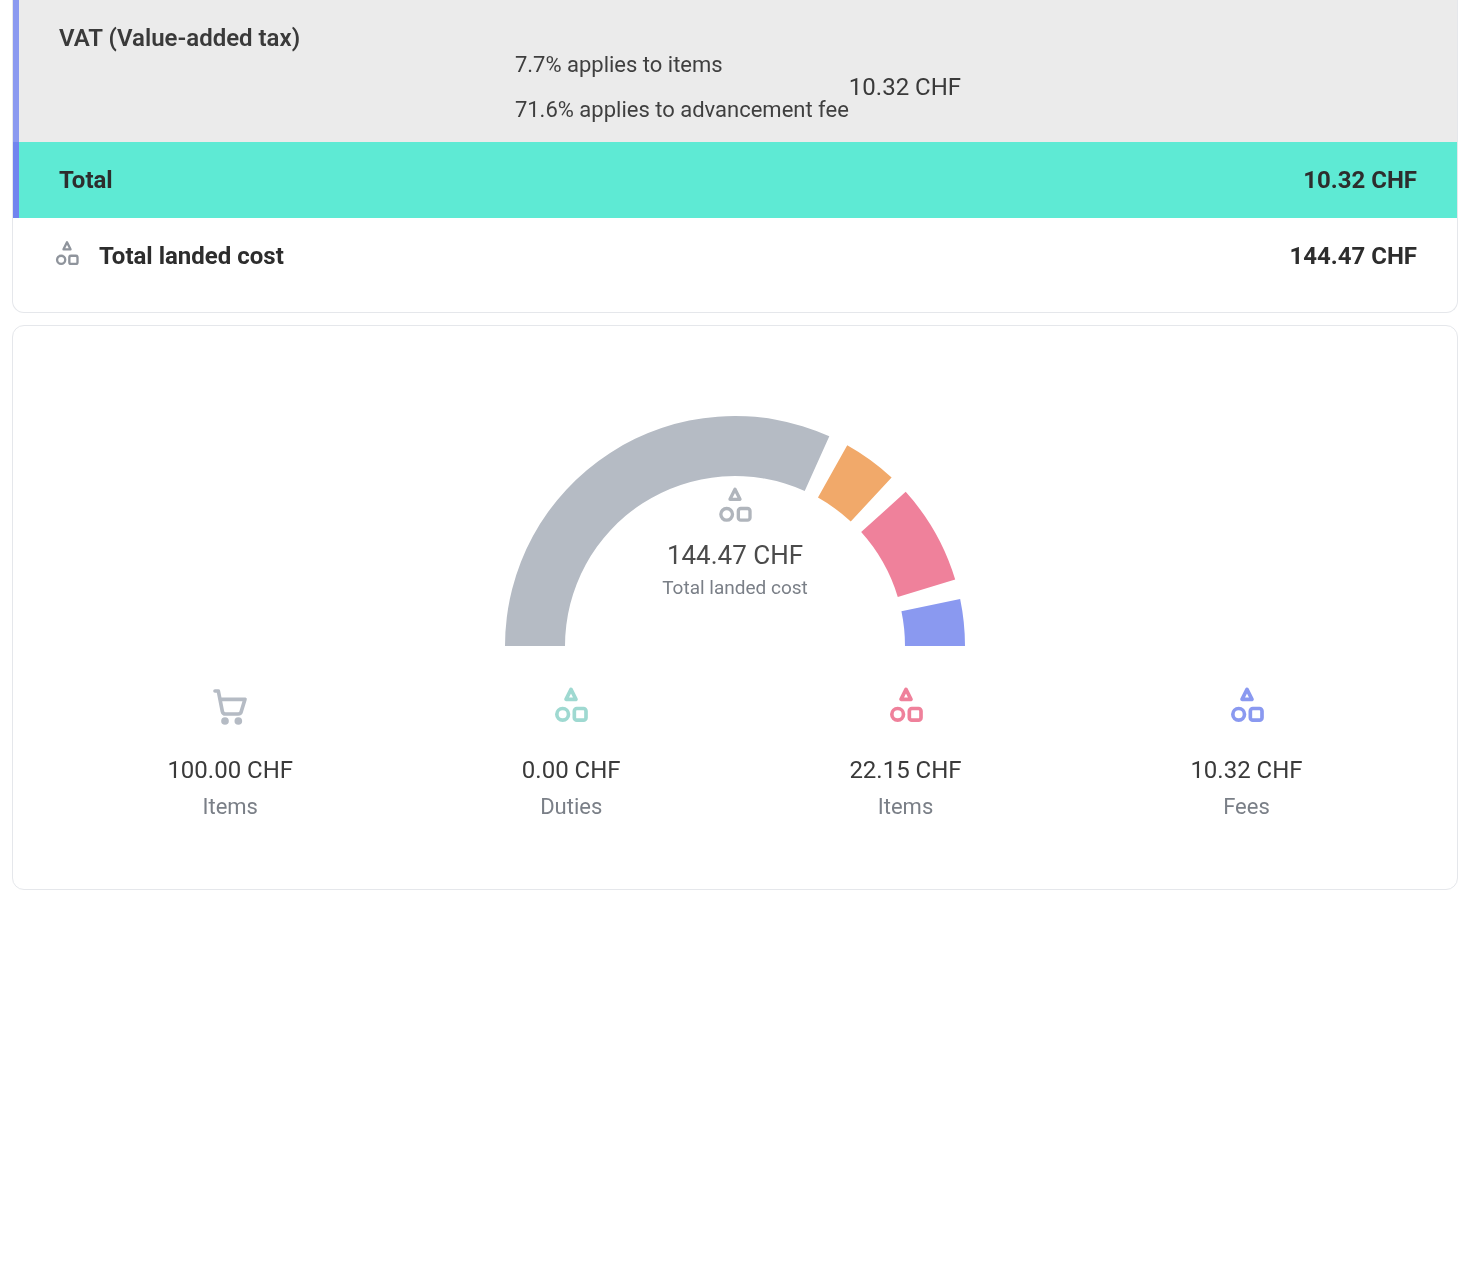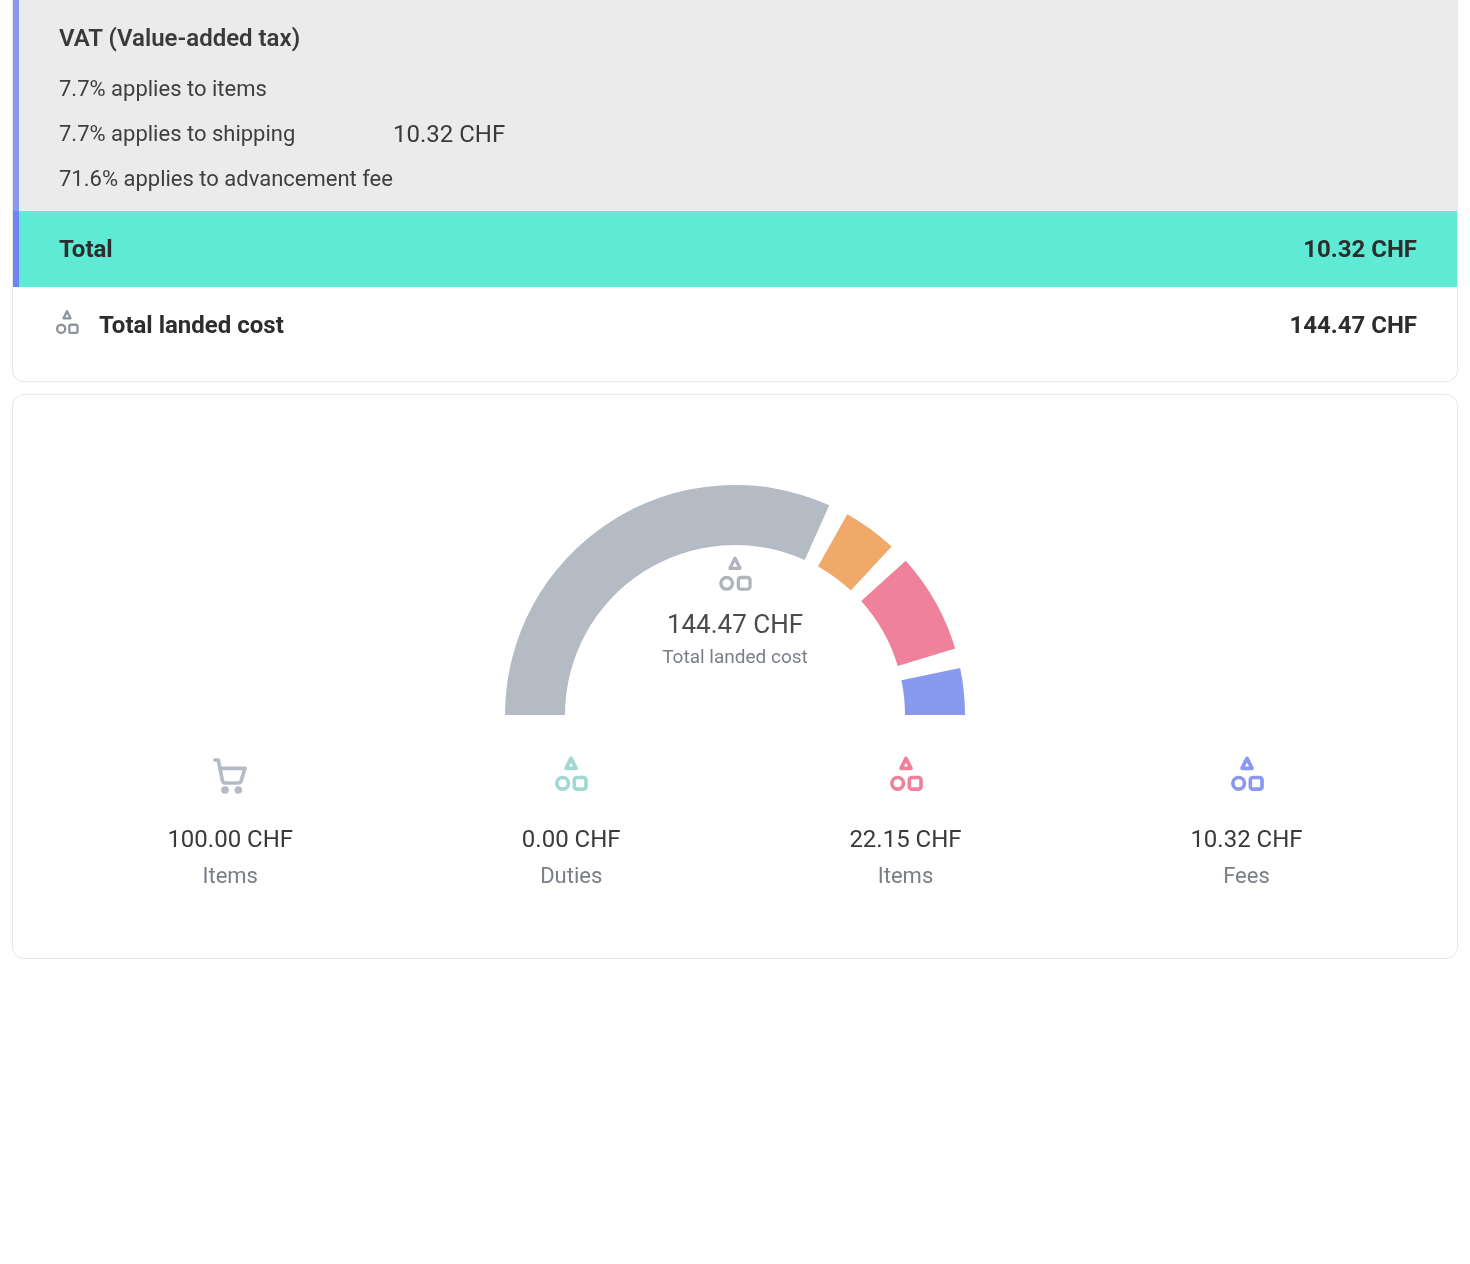--- a/index.html
+++ b/index.html
@@ -21,25 +21,24 @@
 
 .vat-section {
   background: #ebebeb;
   border-left: 6px solid #8a99f0;
   padding: 24px 40px 10px 40px;
 }
 .vat-title {
   font-size: 24px;
   font-weight: 600;
   color: #3a3a3a;
-  margin-bottom: 24px;
 }
 .vat-body {
   display: flex;
-  justify-content: flex-start;
+  justify-content: center;
   align-items: center;
   margin-bottom: 10px;
 }
 .vat-lines { display: flex; flex-direction: column; gap: 20px; }
 .vat-line {
   font-size: 22px;
   color: #3f3f3f;
 }
 .vat-amount {
   font-size: 24px;
@@ -106,21 +105,20 @@
 </style>
 </head>
 <body>
 
 <div class="card first">
   <div class="vat-section">
     <div class="vat-title">VAT (Value-added tax)</div>
     <div class="vat-body">
       <div class="vat-lines">
         <div class="vat-line">7.7% applies to items</div>
-        <div class="vat-line">7.7% applies to shipping</div>
         <div class="vat-line">71.6% applies to advancement fee</div>
       </div>
       <div class="vat-amount">10.32 CHF</div>
     </div>
   </div>
   <div class="vat-total-row">
     <div class="vat-total-label">Total</div>
     <div class="vat-total-amount">10.32 CHF</div>
   </div>
   <div class="landed-row">

